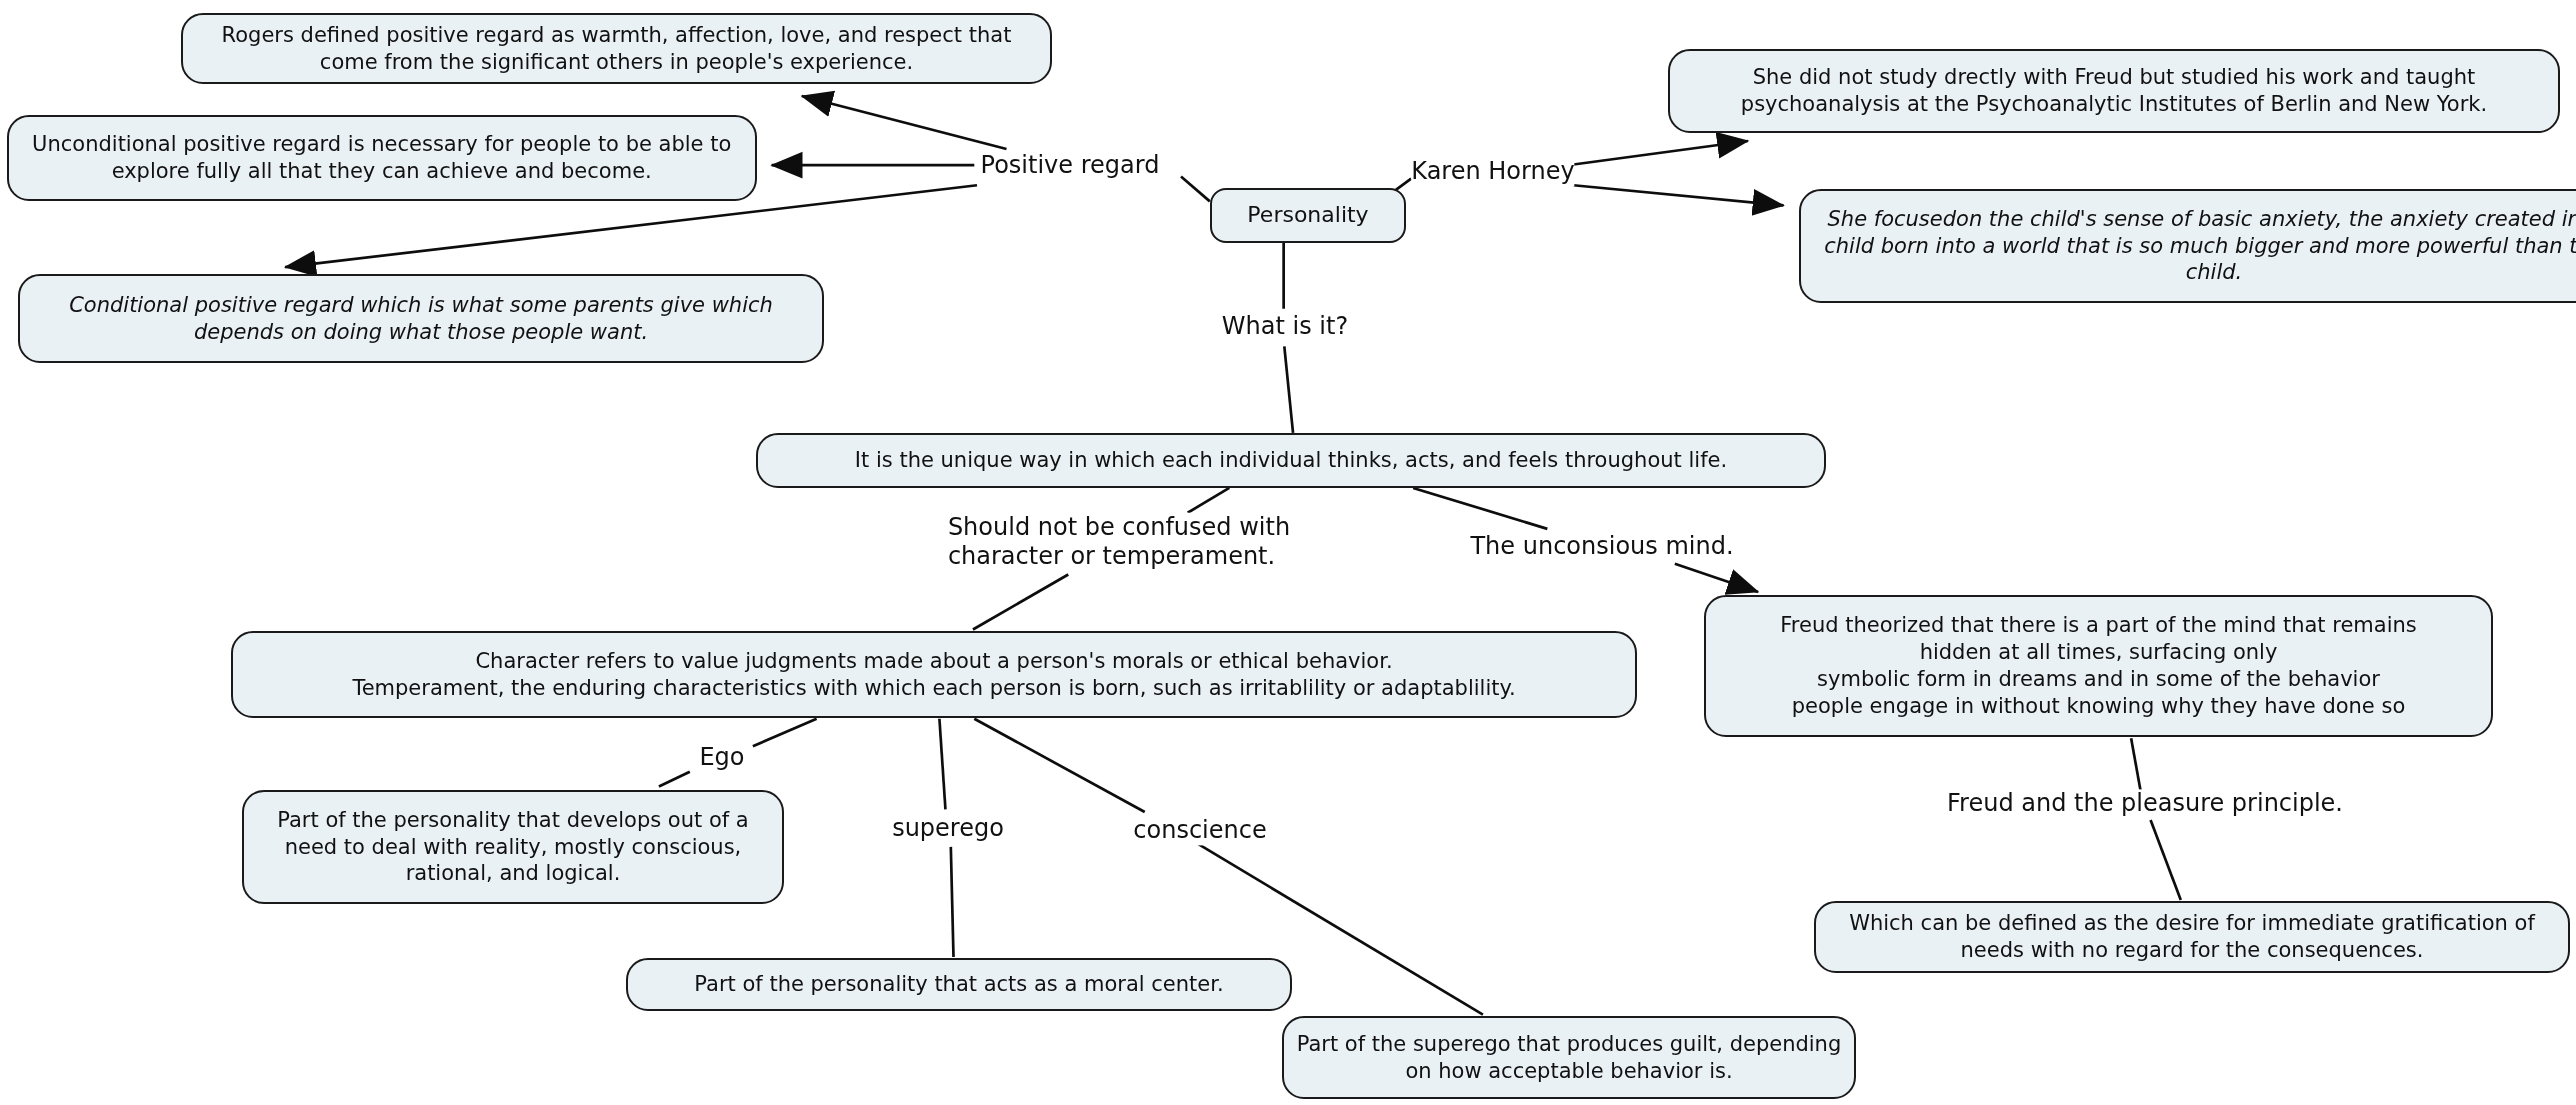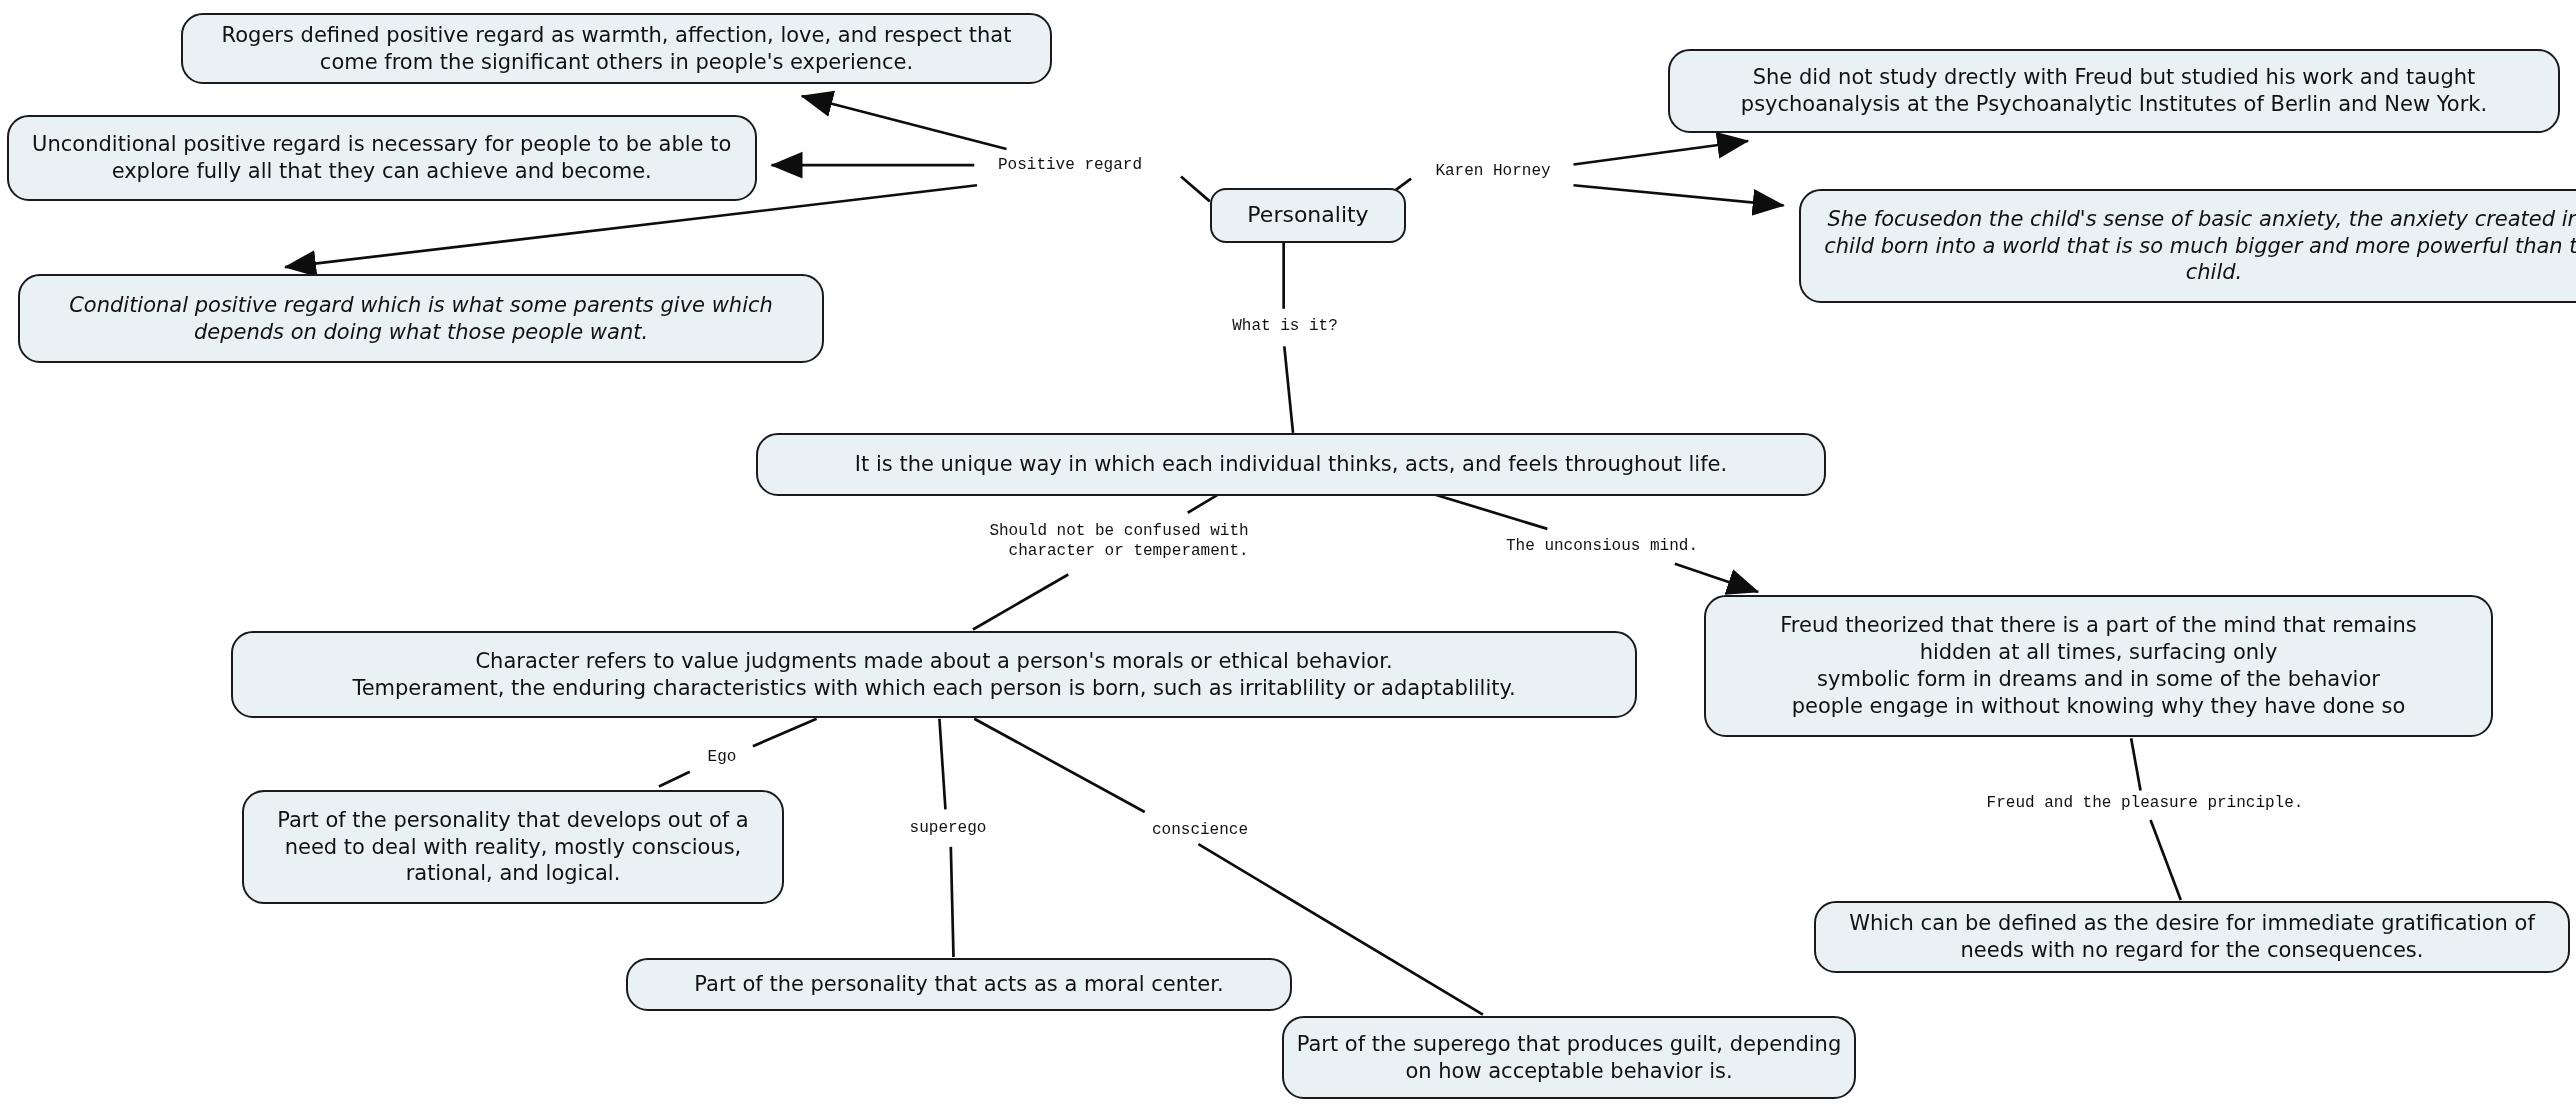--- a/index.html
+++ b/index.html
@@ -20,25 +20,24 @@
     border-radius:22px;
     display:flex;align-items:center;justify-content:center;
     text-align:center;
     font-size:21px;line-height:1.28;
     white-space:pre-line;
     padding:2.7px 12px;
   }
   .linklabel{
     position:absolute;
     transform:translate(-50%,-50%);
-    text-align:right;
-    font-size:16px;line-height:1.22;
+    text-align:left;
+    font-size:24px;line-height:1.22;
     white-space:pre-line;
     background:#ffffff;
-    font-family:Liberation Mono, monospace;
   }
 </style>
 </head>
 <body>
 
 <div id="canvas">
 
   <svg id="wires" viewBox="0 0 3839 1648" xmlns="http://www.w3.org/2000/svg">
     <defs>
       <marker id="arrow" markerWidth="13" markerHeight="11" refX="11.5" refY="5" orient="auto" markerUnits="strokeWidth">
@@ -77,21 +76,21 @@
   <div class="node" style="left:6.7px;top:115px;width:750px;height:86px;">Unconditional positive regard is necessary for people to be able to explore fully all that they can achieve and become.</div>
 
   <div class="node" style="left:18px;top:274px;width:806px;height:89px;font-style:italic;">Conditional positive regard which is what some parents give which depends on doing what those people want.</div>
 
   <div class="node" style="left:1210px;top:188px;width:196px;height:55px;border-radius:16px;font-size:22px;">Personality</div>
 
   <div class="node" style="left:1668px;top:49px;width:892px;height:84px;">She did not study drectly with Freud but studied his work and taught psychoanalysis at the Psychoanalytic Institutes of Berlin and New York.</div>
 
   <div class="node" style="left:1799px;top:189px;width:830px;height:114px;font-style:italic;">She focusedon the child's sense of basic anxiety, the anxiety created in a child born into a world that is so much bigger and more powerful than the child.</div>
 
-  <div class="node" style="left:756px;top:433px;width:1070px;height:63px;">It is the unique way in which each individual thinks, acts, and feels throughout life.</div>
+  <div class="node" style="left:756px;top:433px;width:1070px;height:55px;">It is the unique way in which each individual thinks, acts, and feels throughout life.</div>
 
   <div class="node" style="left:231px;top:631px;width:1406px;height:87px;">Character refers to value judgments made about a person's morals or ethical behavior.
 Temperament, the enduring characteristics with which each person is born, such as irritablility or adaptablility.</div>
 
   <div class="node" style="left:626px;top:958px;width:666px;height:53px;">Part of the personality that acts as a moral center.</div>
 
   <div class="node" style="left:242px;top:790px;width:542px;height:114px;">Part of the personality that develops out of a need to deal with reality, mostly conscious, rational, and logical.</div>
 
   <div class="node" style="left:1282px;top:1016px;width:574px;height:83px;">Part of the superego that produces guilt, depending on how acceptable behavior is.</div>
 

